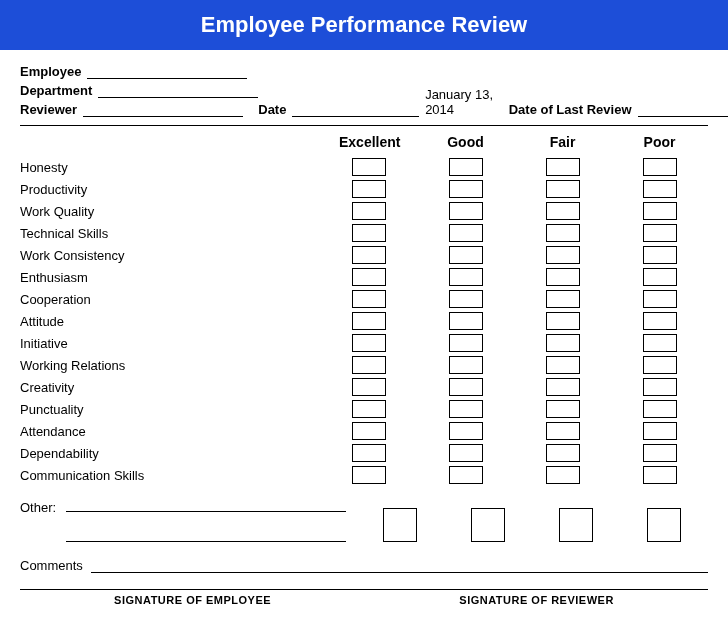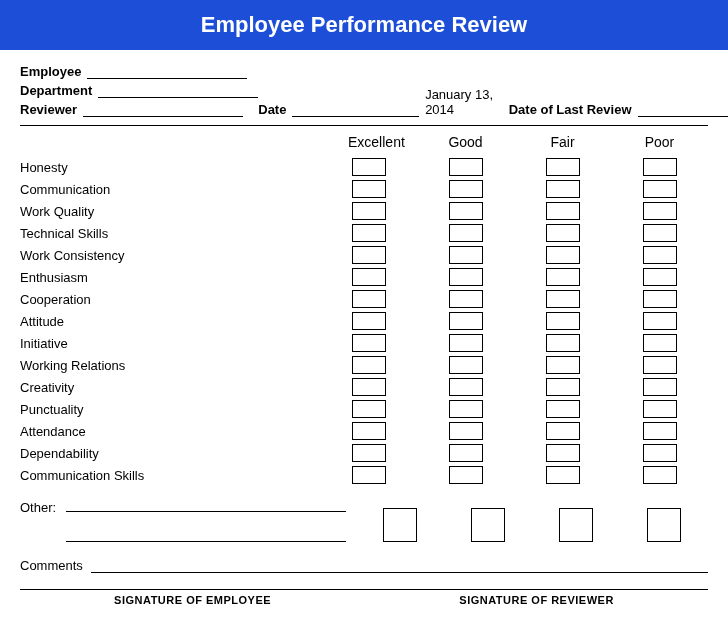--- a/index.html
+++ b/index.html
@@ -78,23 +78,23 @@
     .criteria-col {
       width: 300px;
       flex-shrink: 0;
     }
     .rating-cols {
       display: flex;
       flex: 1;
       justify-content: space-around;
     }
     .rating-col-header {
-      width: 41px;
+      width: 59px;
       text-align: center;
-      font-weight: normal;
+      font-weight: bold;
       font-size: 14px;
     }
     .criteria-rows {
       display: flex;
       flex-direction: column;
     }
     .criteria-row {
       display: flex;
       align-items: center;
       height: 22px;
@@ -256,21 +256,21 @@
           </div>
           <div class="rating-box-wrapper">
             <div class="rating-box"></div>
           </div>
           <div class="rating-box-wrapper">
             <div class="rating-box"></div>
           </div>
         </div>
       </div>
       <div class="criteria-row">
-        <span class="criteria-name">Communication</span>
+        <span class="criteria-name">Productivity</span>
         <div class="rating-boxes">
           <div class="rating-box-wrapper">
             <div class="rating-box"></div>
           </div>
           <div class="rating-box-wrapper">
             <div class="rating-box"></div>
           </div>
           <div class="rating-box-wrapper">
             <div class="rating-box"></div>
           </div>

